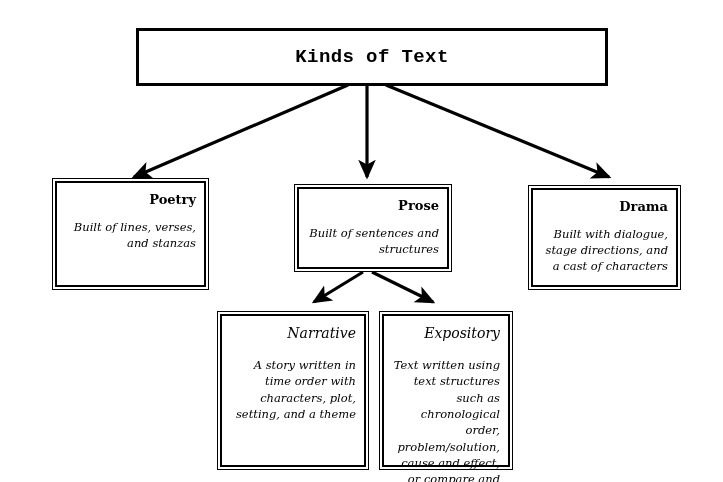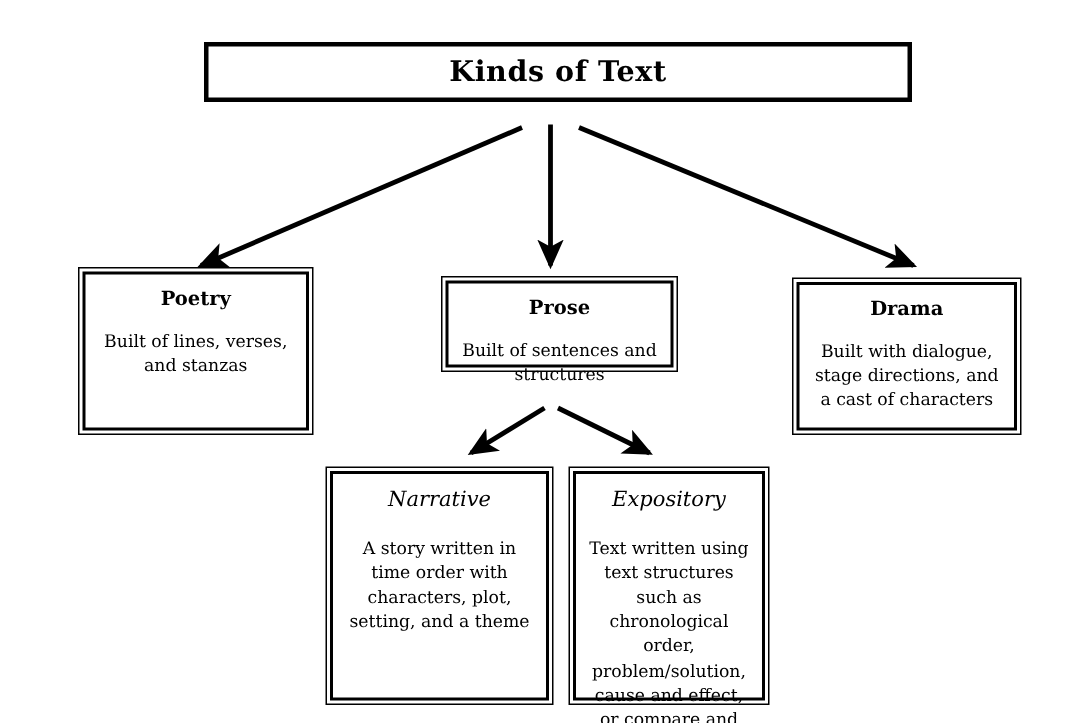--- a/index.html
+++ b/index.html
@@ -44,20 +44,21 @@
     font-size: 19px;
     font-weight: bold;
     letter-spacing: 0.4px;
     color: #000000;
   }
 
   
   .node.dbl {
     border: 1px solid #000000;
     padding: 2px;
+    text-align: right;
   }
   .node.dbl > .inner {
     box-sizing: border-box;
     width: 100%;
     height: 100%;
     border: 2px solid #000000;
     background: #ffffff;
     padding: 9px 8px 6px 8px;
   }
 
@@ -72,20 +73,21 @@
   }
   .node.sub .title {
     font-size: 14px;
     font-style: italic;
     font-weight: normal;
     margin-bottom: 16px;
   }
   .node .desc {
     display: block;
     font-size: 11.5px;
+    font-style: italic;
     line-height: 1.38;
     color: #000000;
   }
   .node.sub .desc {
     font-size: 11.5px;
     line-height: 1.42;
   }
 </style>
 </head>
 <body>
@@ -101,32 +103,32 @@
 
     <g stroke="#000000" stroke-width="3.2" fill="none" marker-end="url(#ah)">
       <line x1="348" y1="85" x2="134" y2="177"></line>
       <line x1="367" y1="83" x2="367" y2="177"></line>
       <line x1="386" y1="85" x2="609" y2="177"></line>
       <line x1="363" y1="272" x2="314" y2="302"></line>
       <line x1="372" y1="272" x2="433" y2="302"></line>
     </g>
   </svg>
 
-  <div class="node root" style="left:136px; top:28px; width:472px; height:40px;">
+  <div class="node root" style="left:136px; top:28px; width:472px; height:58px;font-family:Liberation Mono, monospace;">
     <span class="title">Kinds of Text</span>
   </div>
 
   <div class="node dbl cat" style="left:52px; top:178px; width:157px; height:112px;">
     <div class="inner">
       <span class="title">Poetry</span>
       <span class="desc">Built of lines, verses, and stanzas</span>
     </div>
   </div>
 
-  <div class="node dbl cat" style="left:294px; top:184px; width:158px; height:64px;">
+  <div class="node dbl cat" style="left:294px; top:184px; width:158px; height:88px;">
     <div class="inner">
       <span class="title">Prose</span>
       <span class="desc">Built of sentences and structures</span>
     </div>
   </div>
 
   <div class="node dbl sub" style="left:217px; top:311px; width:152px; height:159px;">
     <div class="inner">
       <span class="title">Narrative</span>
       <span class="desc">A story written in time order with characters, plot, setting, and a theme</span>

